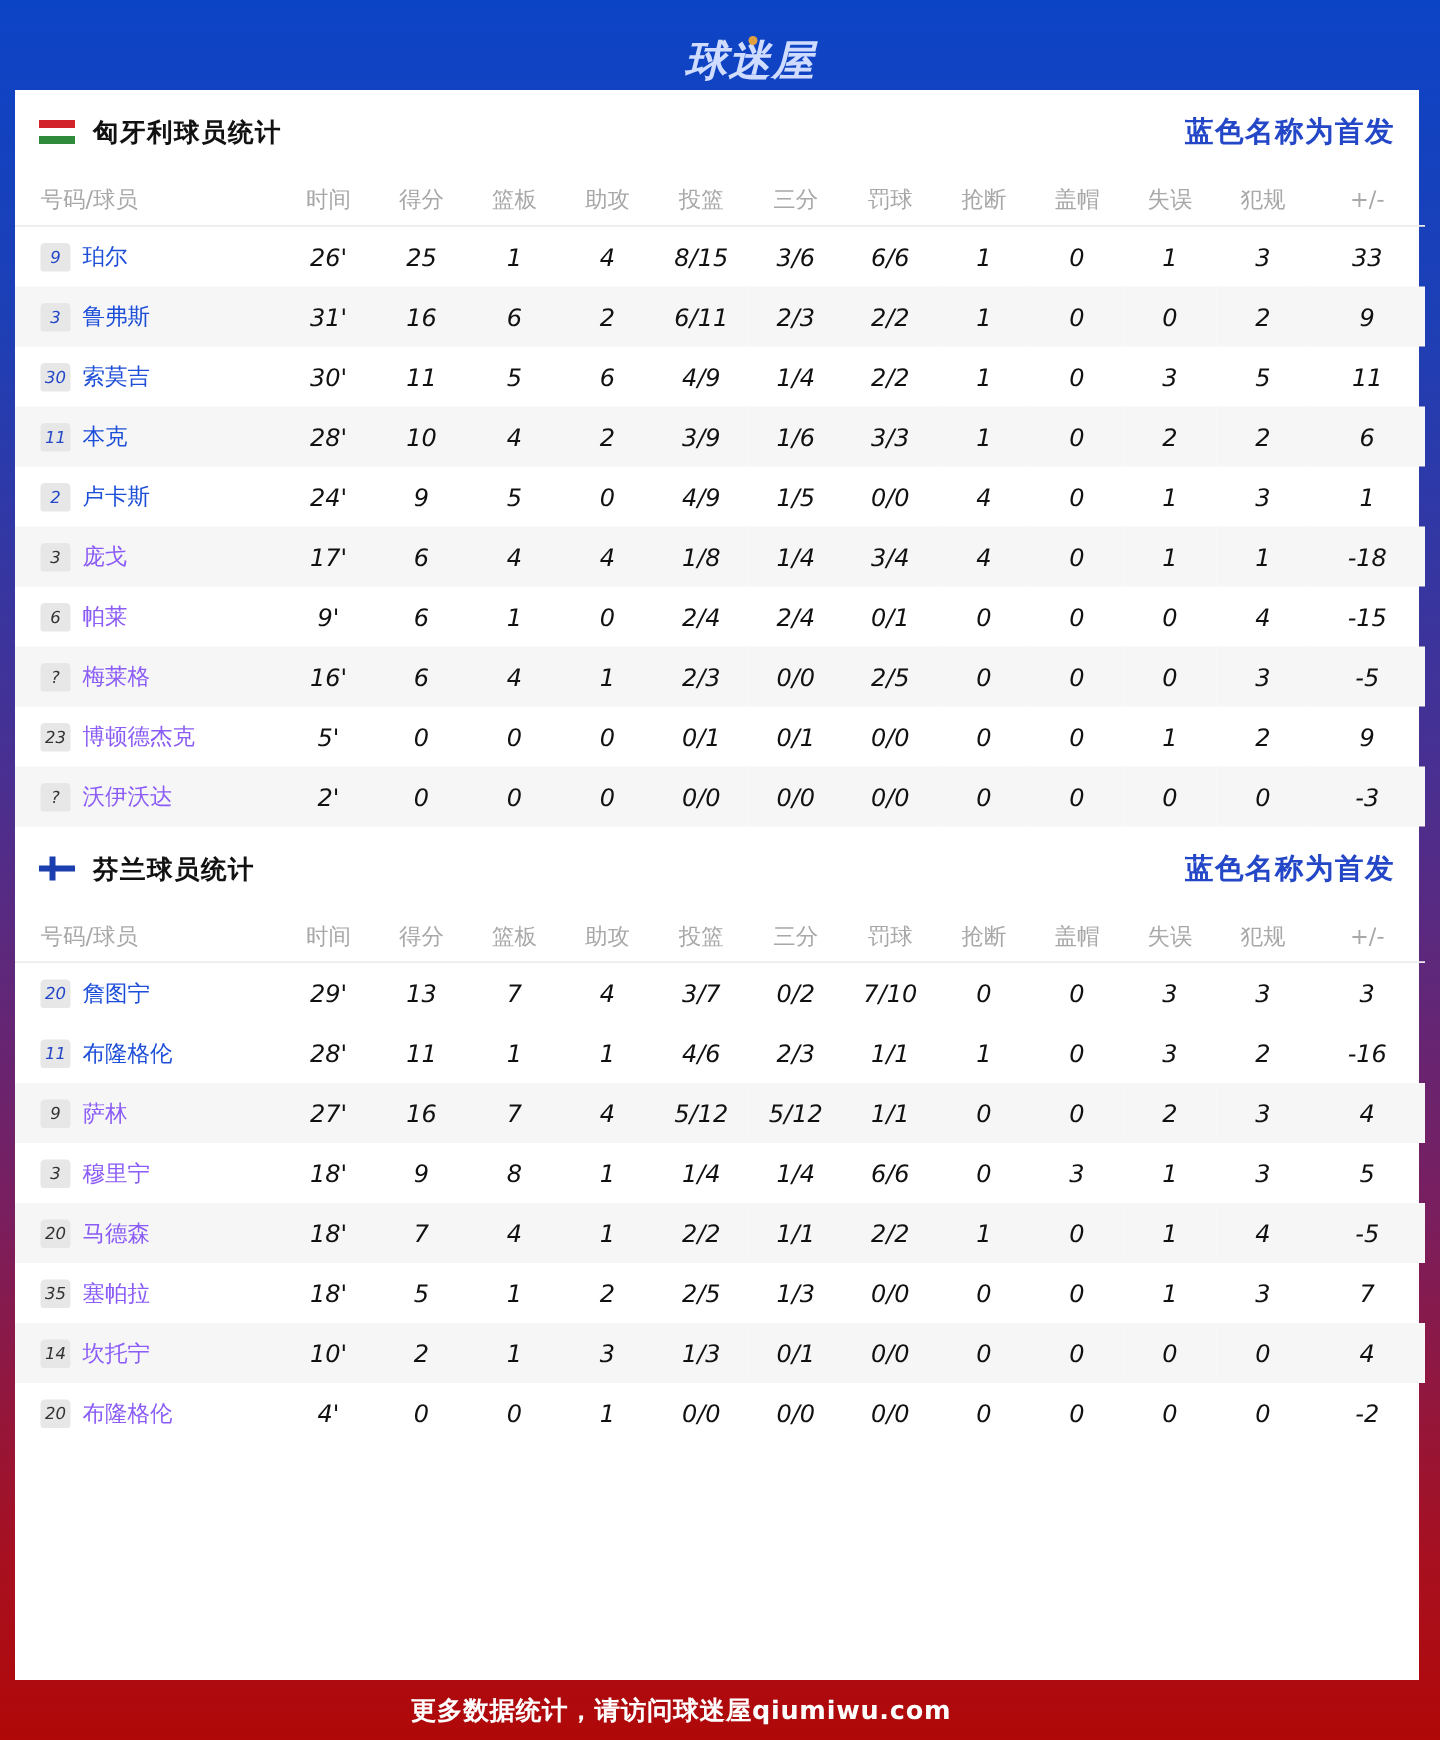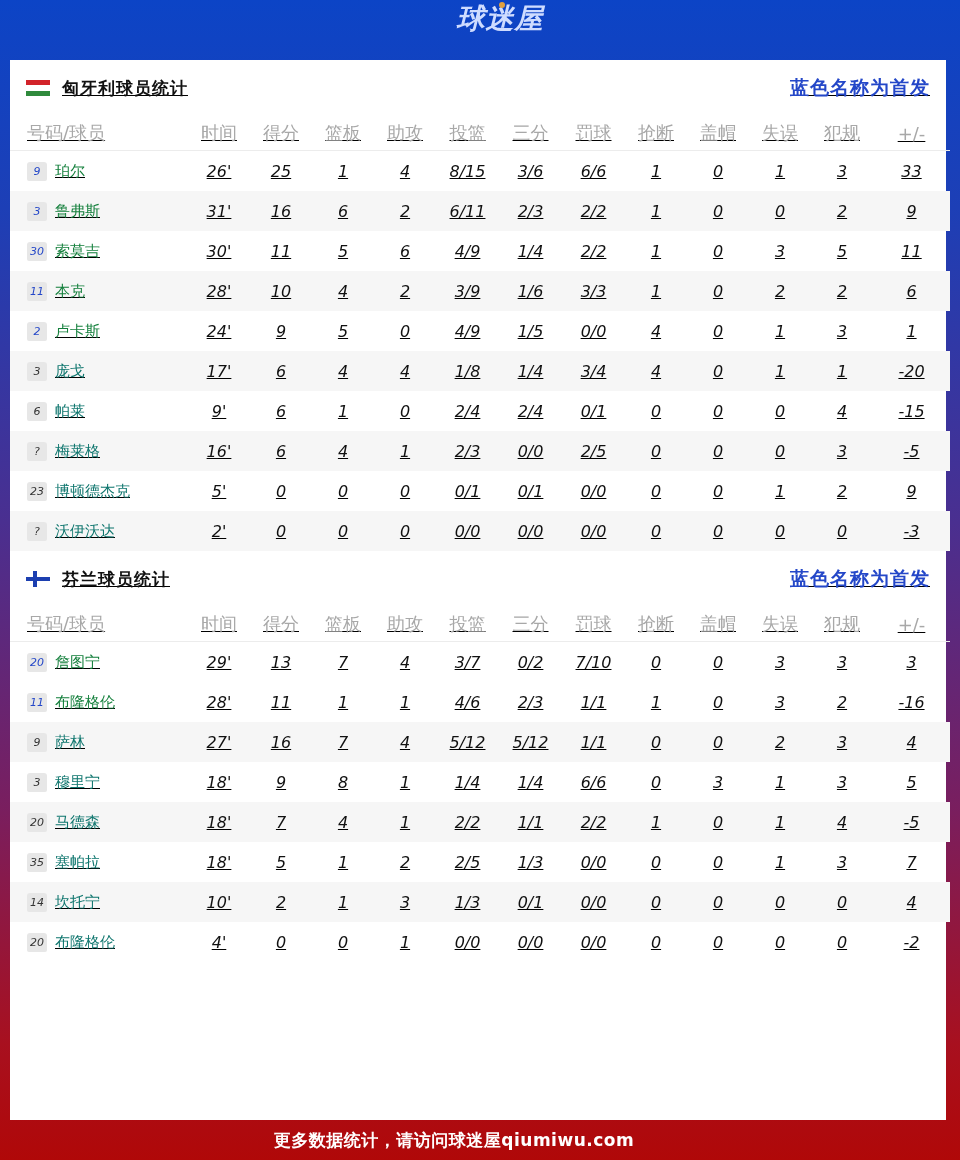--- a/index.html
+++ b/index.html
@@ -2,53 +2,52 @@
 <html><head>
 <meta charset="utf-8">
 <style>
   html, body { margin: 0; padding: 0; }
   body {
     width: 960px; height: 1160px; overflow: hidden;
     background: linear-gradient(180deg, #0c44c6 0%, #1d3fb6 18%, #4a2f90 45%, #7a1e5e 70%, #a8101f 90%, #b00808 100%);
     font-family: "DejaVu Sans", "Liberation Sans", sans-serif;
     position: relative;
   }
-  .topbar { height: 60px; display: flex; align-items: flex-start; justify-content: center; margin-left: 40px; }
+  .topbar { height: 60px; display: flex; align-items: flex-end; justify-content: center; margin-left: 40px; }
   .logo {
     font-size: 28px; font-weight: bold; font-style: italic; color: #cfdcff;
     letter-spacing: 1px; position: relative;
   }
   .logo-dot { position: absolute; left: 42px; top: 2px; width: 6px; height: 6px; border-radius: 50%; background: #e0a040; }
   .card {
     position: absolute; left: 10px; top: 60px; width: 936px; height: 1060px;
     background: #ffffff;
-    text-decoration: underline;
   }
   .section-head { height: 56px; display: flex; align-items: center; justify-content: space-between; padding: 0 16px 0 16px; }
   .title-wrap { display: flex; align-items: center; }
   .flag { width: 24px; height: 16px; margin-right: 12px; display: inline-block; }
   .flag-hu { background: linear-gradient(180deg, #d2232a 0 33%, #ffffff 33% 66%, #2f8a3c 66% 100%); }
   .flag-fi { background: #fff; position: relative; }
   .flag-fi::before { content: ""; position: absolute; left: 0; right: 0; top: 6px; height: 4px; background: #1c3fb0; }
   .flag-fi::after { content: ""; position: absolute; top: 0; bottom: 0; left: 7px; width: 4px; background: #1c3fb0; }
   .section-title { font-size: 17px; font-weight: bold; color: #111; letter-spacing: 1px; }
   .legend-note { font-size: 19px; color: #2447c8; font-weight: bold; letter-spacing: 1px; }
   table { width: 940px; border-collapse: collapse; table-layout: fixed; }
-  th { height: 34px; font-weight: normal; font-size: 18px; color: #a8a8a8; text-align: center; border-bottom: 1px solid #ececec; padding: 0; }
+  th { height: 34px; font-weight: normal; font-size: 15px; color: #a8a8a8; text-align: center; border-bottom: 1px solid #ececec; padding: 0; }
   th.c-player { text-align: left; padding-left: 17px; }
   td { height: 40px; font-size: 16px; color: #111; text-align: center; font-style: italic; padding: 0; }
   tr.alt td { background: #f6f6f6; }
   td.c-player { text-align: left; padding-left: 17px; font-style: normal; }
   .jersey {
     display: inline-block; width: 20px; height: 19px; line-height: 19px; background: #e7e7e7; border-radius: 3px 3px 2px 2px;
     font-size: 11px; text-align: center; vertical-align: middle; margin-right: 8px; font-style: italic; color: #333;
   }
   .jersey.starter { color: #2447c8; }
-  .pname { font-size: 15px; vertical-align: middle; color: #0f766e; }
-  .pname.starter { color: #15803d; }
+  .pname { font-size: 15px; vertical-align: middle; color: #8b5cf6; }
+  .pname.starter { color: #1d4ed8; }
   .footer {
     position: absolute; left: 0; top: 1120px; width: 908px; height: 40px;
     display: flex; align-items: center; justify-content: center;
     color: #ffffff; font-size: 17px; font-weight: bold; letter-spacing: 0.5px;
   }
 </style>
 </head>
 <body>
 
 <div class="topbar">
@@ -182,21 +181,21 @@
             <td>6</td>
             <td>4</td>
             <td>4</td>
             <td>1/8</td>
             <td>1/4</td>
             <td>3/4</td>
             <td>4</td>
             <td>0</td>
             <td>1</td>
             <td>1</td>
-            <td>-20</td>
+            <td>-18</td>
           </tr>
           <tr class="">
             <td class="c-player"><span class="jersey">6</span><span class="pname">帕莱</span></td>
             <td>9'</td>
             <td>6</td>
             <td>1</td>
             <td>0</td>
             <td>2/4</td>
             <td>2/4</td>
             <td>0/1</td>

